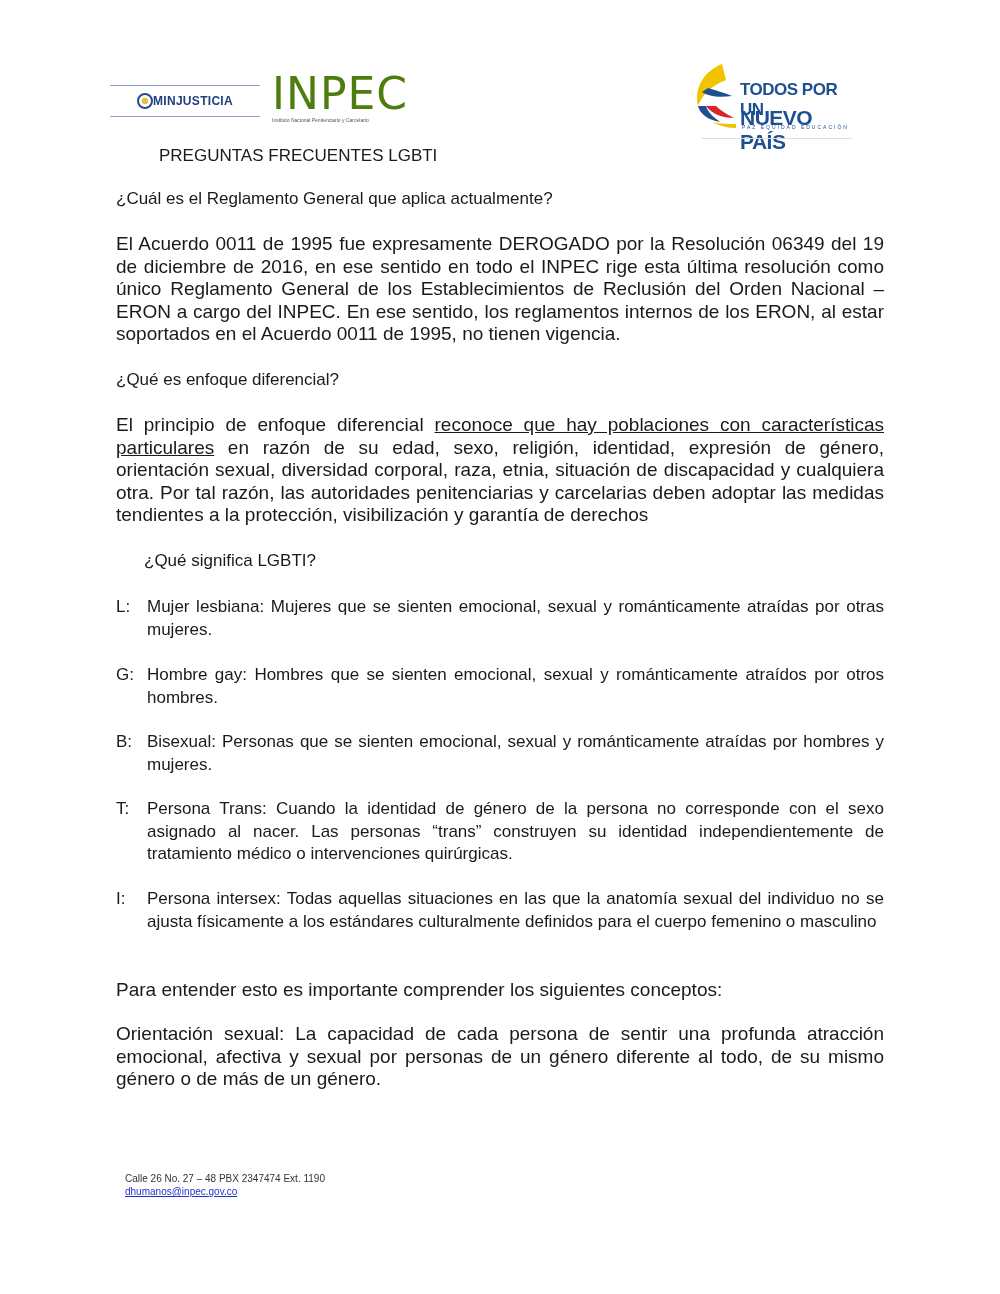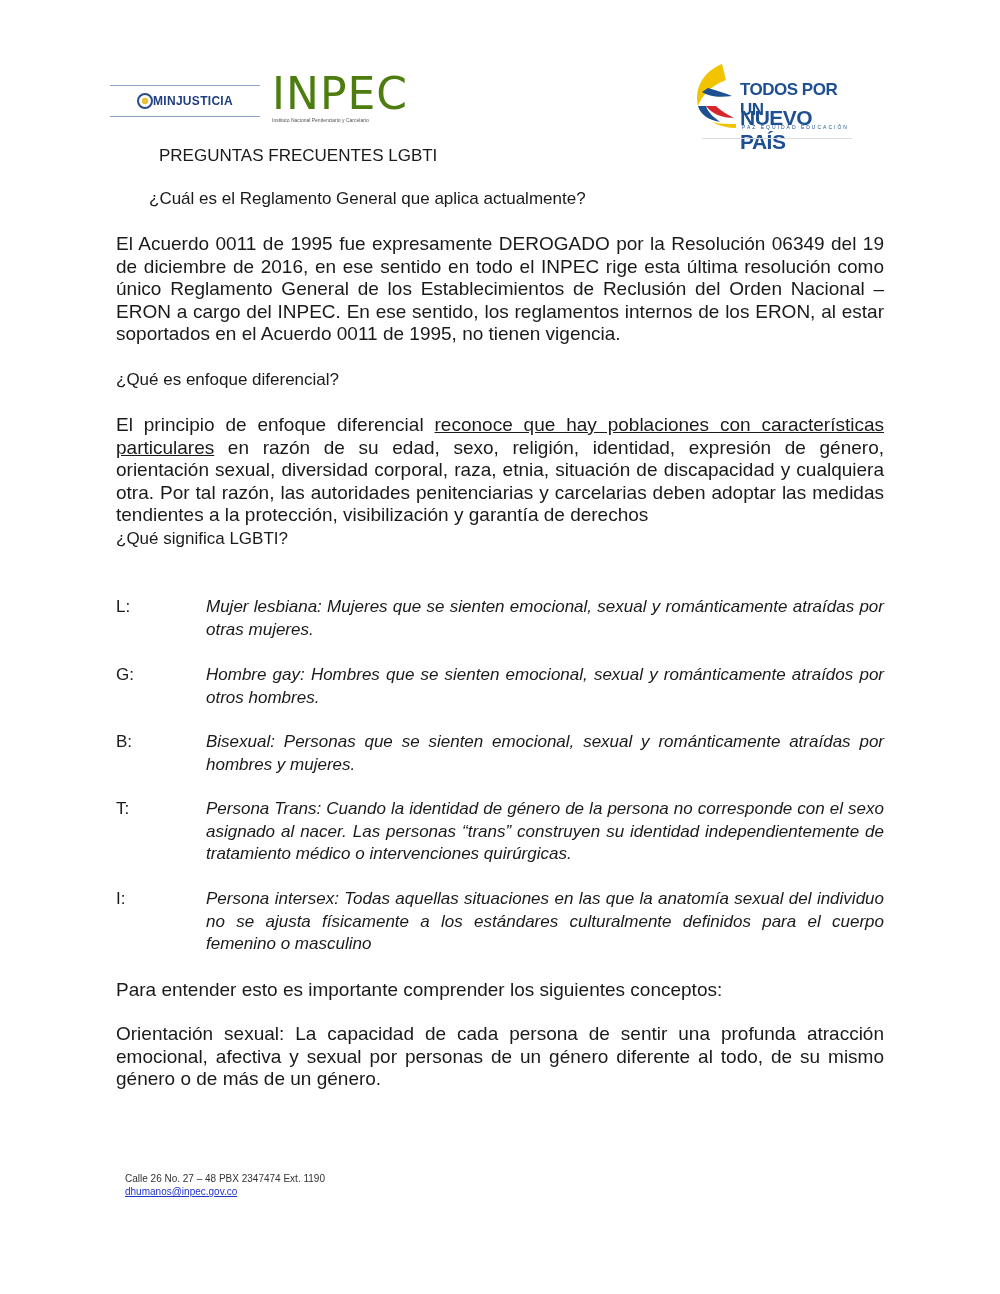--- a/index.html
+++ b/index.html
@@ -27,21 +27,21 @@
   .tpnp .rule { position: absolute; left: 10px; top: 80px; width: 150px; border-top: 1px solid #ddd; }
 
   
   .block { position: absolute; left: 116px; width: 768px; font-size: 19px; line-height: 22.5px; }
   .just { text-align: justify; text-align-last: left; }
   .heading { font-size: 17px; }
   u { text-decoration: underline; }
 
   .def { position: absolute; left: 116px; width: 768px; font-size: 17px; line-height: 22.5px; }
   .def .key { position: absolute; left: 0; top: 0; }
-  .def .val { margin-left: 90px; text-align: justify; text-align-last: left; font-style: italic; }
+  .def .val { margin-left: 31px; text-align: justify; text-align-last: left; }
 
   .footer { position: absolute; left: 125px; top: 1172px; font-size: 10px; line-height: 13px; color: #333; }
   .footer a { color: #2233cc; text-decoration: underline; }
 </style>
 </head>
 <body>
 
 <div class="page">
 
   <div class="minjus">
@@ -63,29 +63,29 @@
       <path d="M20 60 C28 64 36 66 44 66 L44 62 C36 62 28 62 20 60 Z" fill="#f2c400"></path>
     </svg>
     <div class="l1">TODOS POR UN</div>
     <div class="l2">NUEVO PAÍS</div>
     <div class="l3">PAZ   EQUIDAD   EDUCACIÓN</div>
     <div class="rule"></div>
   </div>
 
   <div class="block heading" style="top:145px;margin-left:43px;">PREGUNTAS FRECUENTES LGBTI</div>
 
-  <div class="block heading" style="top:188px;margin-left:33px;">¿Cuál es el Reglamento General que aplica actualmente?</div>
+  <div class="block heading" style="top:188px;">¿Cuál es el Reglamento General que aplica actualmente?</div>
 
   <div class="block just" style="top:233px;">El Acuerdo 0011 de 1995 fue expresamente DEROGADO por la Resolución 06349 del 19 de diciembre de 2016, en ese sentido en todo el INPEC rige esta última resolución como único Reglamento General de los Establecimientos de Reclusión del Orden Nacional –ERON  a cargo del INPEC. En ese sentido, los reglamentos internos de los ERON, al estar soportados en el Acuerdo 0011 de 1995, no tienen vigencia.</div>
 
   <div class="block heading" style="top:369px;">¿Qué es enfoque diferencial?</div>
 
   <div class="block just" style="top:414px;"><span>El principio de enfoque diferencial </span><u>reconoce que hay poblaciones con características particulares</u><span> en razón de su edad, sexo, religión, identidad, expresión de género, orientación sexual, diversidad corporal, raza, etnia, situación de discapacidad y cualquiera otra. Por tal razón, las autoridades penitenciarias y carcelarias deben adoptar las medidas tendientes a la protección, visibilización  y garantía de derechos</span></div>
 
-  <div class="block heading" style="top:528px;">¿Qué significa LGBTI?</div>
+  <div class="block heading" style="top:550px;margin-left:28px;">¿Qué significa LGBTI?</div>
 
   <div class="def" style="top:596px;">
     <span class="key">L:</span>
     <div class="val">Mujer lesbiana: Mujeres que se sienten emocional, sexual y románticamente atraídas por otras mujeres.</div>
   </div>
   <div class="def" style="top:664px;">
     <span class="key">G:</span>
     <div class="val">Hombre gay: Hombres que se sienten emocional, sexual y románticamente atraídos por otros hombres.</div>
   </div>
   <div class="def" style="top:731px;">

